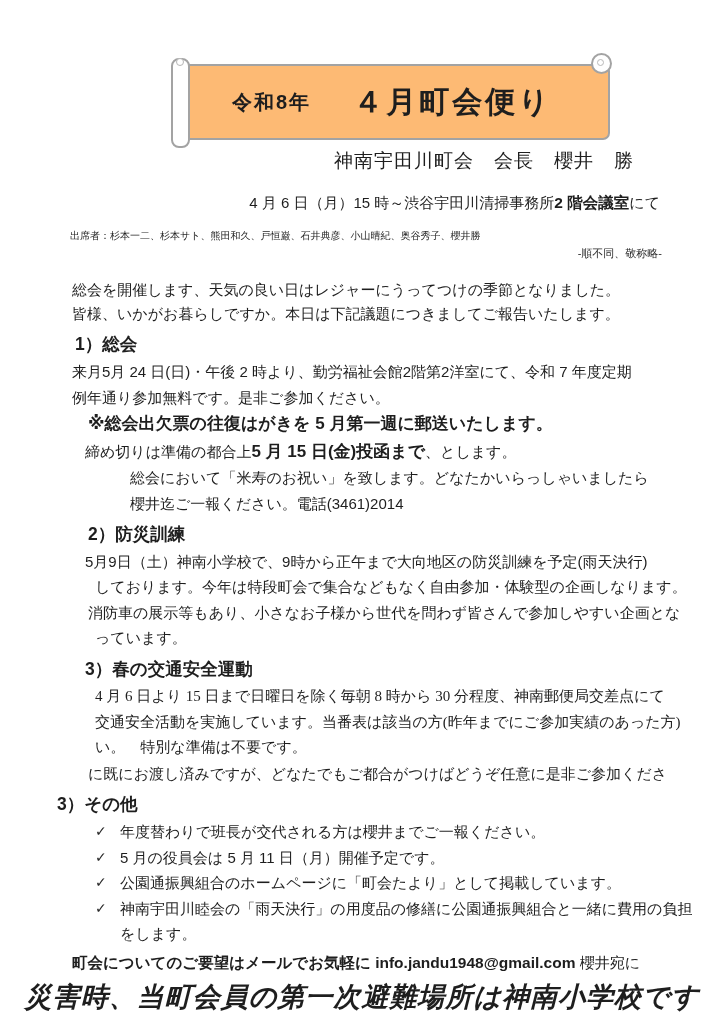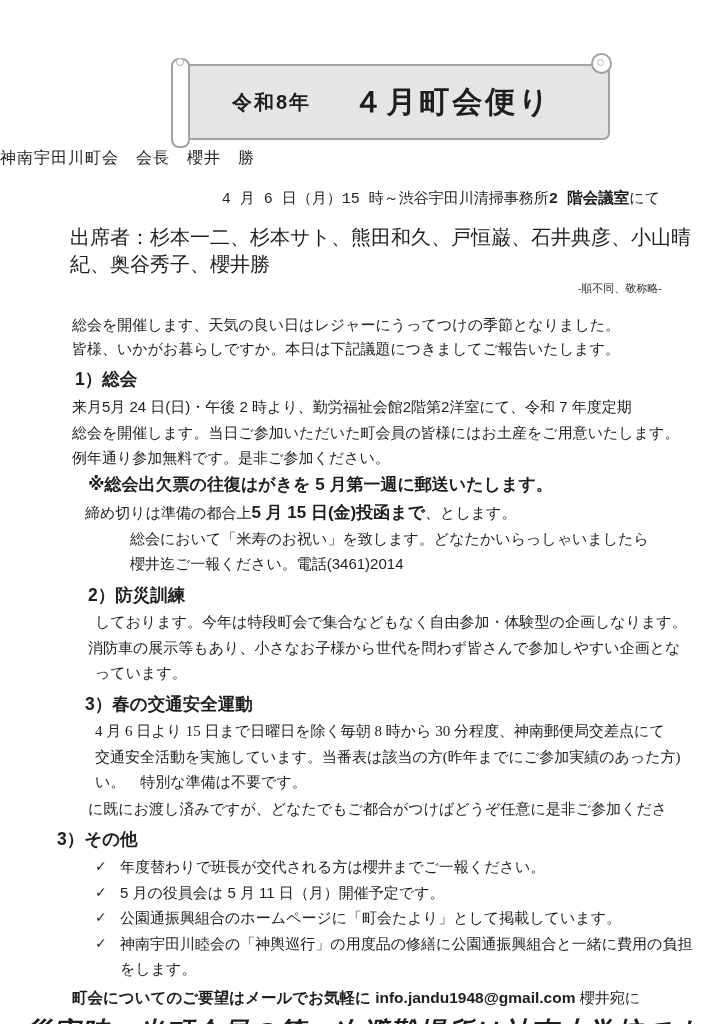--- a/index.html
+++ b/index.html
@@ -6,21 +6,21 @@
   body{
     width:724px;height:1024px;background:#ffffff;
     font-family:"Liberation Sans","DejaVu Sans",sans-serif;
     color:#1e1e1e;-webkit-font-smoothing:antialiased;
   }
   .page{position:relative;width:724px;height:1024px;overflow:hidden;background:#fff;}
 
   
   .banner{
     position:relative;margin:64px 0 0 178px;width:428px;height:72px;
-    border:2px solid #a3a3a3;border-radius:7px;background:#e5e5e5;
+    border:2px solid #a3a3a3;border-radius:7px;background:#fdba74;
     display:flex;align-items:center;
   }
   .banner .roll{
     position:absolute;left:-9px;top:-8px;width:15px;height:86px;
     border:2px solid #a3a3a3;border-radius:8px;background:#fff;
   }
   .banner .roll::before{
     content:"";position:absolute;left:3px;top:-2px;width:6px;height:6px;
     border:1.5px solid #b5b5b5;border-radius:50%;background:#fff;
   }
@@ -29,24 +29,24 @@
     border:2px solid #a3a3a3;border-radius:50%;background:#fff;
   }
   .banner .curl::before{
     content:"";position:absolute;left:4px;top:4px;width:5px;height:5px;
     border:1.5px solid #b9b9b9;border-radius:50%;
   }
   .banner .era{margin-left:52px;font-size:20px;font-weight:bold;letter-spacing:2px;}
   .banner .title{margin-left:42px;font-size:30px;font-weight:bold;letter-spacing:3px;}
 
   
-  .author{margin:8px 90px 0 0;font-size:16px;letter-spacing:1px;}
-  .meeting{margin:19px 64px 0 0;text-align:right;font-size:15px;font-family:Liberation Mono, monospace;}
+  .author{margin:8px 90px 0 0;text-align:right;font-size:19px;letter-spacing:1px;}
+  .meeting{margin:19px 64px 0 0;text-align:right;font-size:15px;}
   .meeting b{font-size:15.5px;}
-  .attendees{margin:15px 0 0 70px;font-size:20px;}
+  .attendees{margin:15px 0 0 70px;font-size:10px;}
   .attendees-note{margin:3px 62px 16px 0;text-align:right;font-size:11px;color:#2a2a2a;padding-left:16px;}
 
   
   .line{font-size:15px;line-height:25.5px;white-space:nowrap;}
   .intro{margin-top:17px;}
   .intro .line{line-height:24px;}
   .h{font-size:17.5px;font-weight:bold;line-height:24px;margin:6px 0 3px 0;white-space:nowrap;}
   .notice{font-size:17px;font-weight:bold;line-height:28px;white-space:nowrap;}
   .deadline{font-size:15px;line-height:27px;white-space:nowrap;}
   .deadline b{font-size:17px;}
@@ -87,28 +87,28 @@
   <div class="attendees">出席者：杉本一二、杉本サト、熊田和久、戸恒巌、石井典彦、小山晴紀、奥谷秀子、櫻井勝</div>
   <div class="attendees-note">-順不同、敬称略-</div>
 
   <div class="intro">
     <div class="line ml72">総会を開催します、天気の良い日はレジャーにうってつけの季節となりました。</div>
     <div class="line ml72">皆様、いかがお暮らしですか。本日は下記議題につきましてご報告いたします。</div>
   </div>
 
   <div class="h ml75">1）総会</div>
   <div class="line ml72">来月5月 24 日(日)・午後 2 時より、勤労福祉会館2階第2洋室にて、令和 7 年度定期</div>
-  <div class="line ml72">総会を開催します。当日ご参加いただいた町会員の皆様にはお土産をご用意いたします。</div>
   <div class="line ml72">例年通り参加無料です。是非ご参加ください。</div>
   <div class="notice ml88">※総会出欠票の往復はがきを 5 月第一週に郵送いたします。</div>
   <div class="deadline ml85"><span>締め切りは準備の都合上</span><b>5 月 15 日(金)投函まで</b><span>、とします。</span></div>
   <div class="line ml130">総会において「米寿のお祝い」を致します。どなたかいらっしゃいましたら</div>
   <div class="line ml130">櫻井迄ご一報ください。電話(3461)2014</div>
 
   <div class="h ml88">2）防災訓練</div>
+  <div class="line ml85">5月9日（土）神南小学校で、9時から正午まで大向地区の防災訓練を予定(雨天決行)</div>
   <div class="line ml95">しております。今年は特段町会で集合などもなく自由参加・体験型の企画しなります。</div>
   <div class="line ml88">消防車の展示等もあり、小さなお子様から世代を問わず皆さんで参加しやすい企画とな</div>
   <div class="line ml95">っています。</div>
 
   <div class="h ml85">3）春の交通安全運動</div>
   <div class="line ml95">4 月 6 日より 15 日まで日曜日を除く毎朝 8 時から 30 分程度、神南郵便局交差点にて</div>
   <div class="line ml95">交通安全活動を実施しています。当番表は該当の方(昨年までにご参加実績のあった方)</div>
   <div class="line ml95">い。　特別な準備は不要です。</div>
   <div class="line ml88">に既にお渡し済みですが、どなたでもご都合がつけばどうぞ任意に是非ご参加くださ</div>
 
@@ -120,20 +120,20 @@
   <div class="chk">
     <span class="check">✓</span>
     <span>5 月の役員会は 5 月 11 日（月）開催予定です。</span>
   </div>
   <div class="chk">
     <span class="check">✓</span>
     <span>公園通振興組合のホームページに「町会たより」として掲載しています。</span>
   </div>
   <div class="chk">
     <span class="check">✓</span>
-    <span class="wrap2">神南宇田川睦会の「神輿巡行」の用度品の修繕に公園通振興組合と一緒に費用の負担</span>
+    <span class="wrap2">神南宇田川睦会の「雨天決行」の用度品の修繕に公園通振興組合と一緒に費用の負担</span>
     <span class="wrap2">をします。</span>
   </div>
 
   <div class="contact"><b>町会についてのご要望はメールでお気軽に info.jandu1948@gmail.com</b><span> 櫻井宛に</span></div>
   <div class="emergency">災害時、当町会員の第一次避難場所は神南小学校です</div>
 
 </div>
 
 </body></html>

